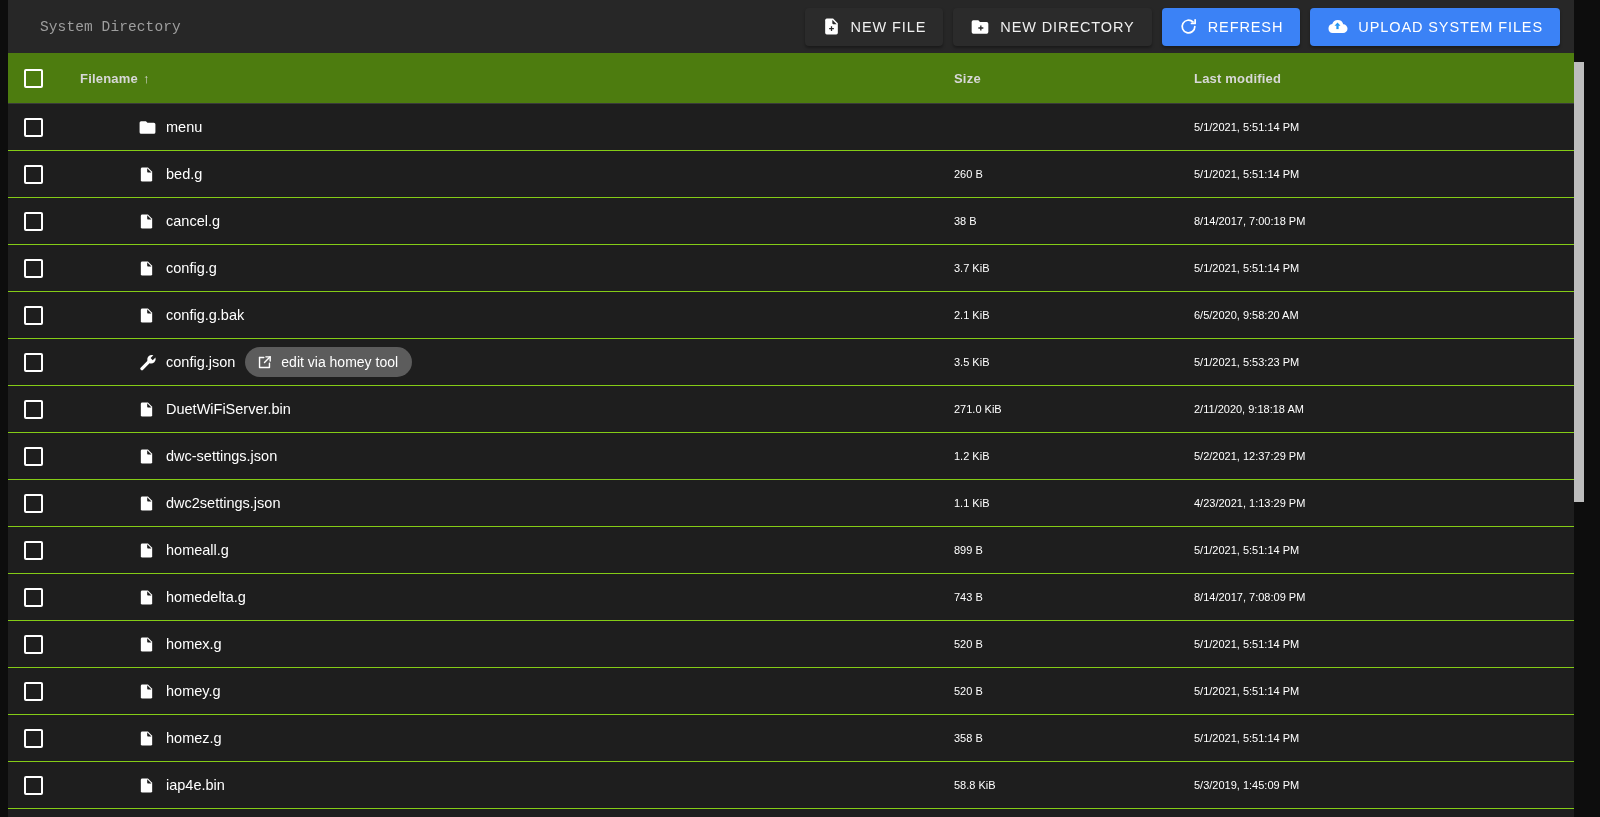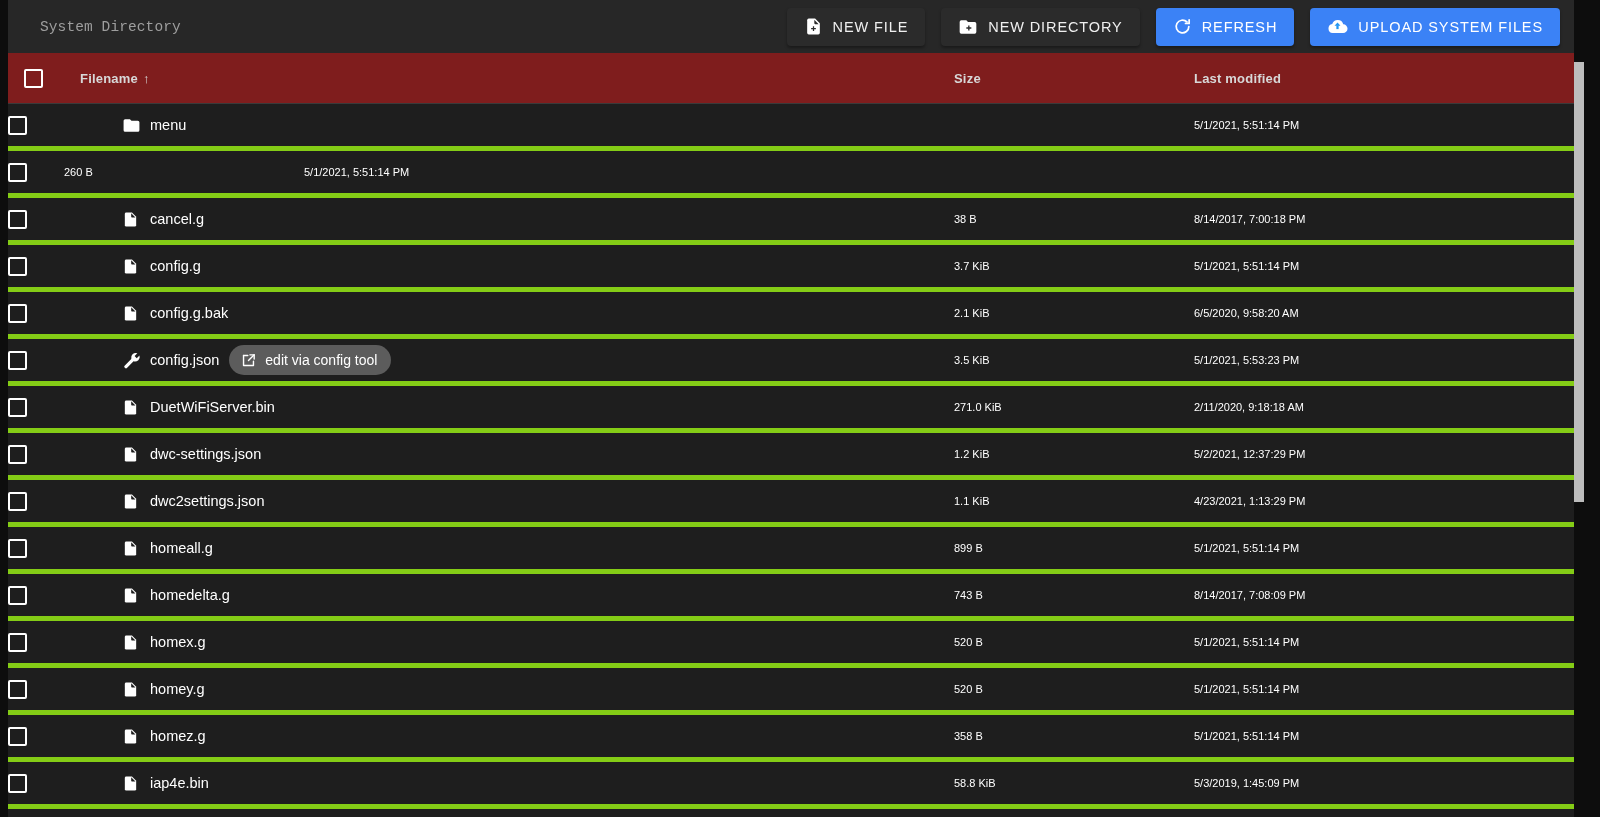--- a/index.html
+++ b/index.html
@@ -44,21 +44,21 @@
     font-size: 14.5px;
     color: #9e9e9e;
     letter-spacing: .1px;
     white-space: nowrap;
     font-family: Liberation Mono, monospace;
   }
   .toolbar-actions {
     margin-left: auto;
     display: flex;
     align-items: center;
-    gap: 16px;
+    gap: 10px;
     justify-content: flex-end;
   }
   .btn {
     height: 38px;
     border: none;
     border-radius: 4px;
     display: inline-flex;
     align-items: center;
     gap: 10px;
     padding: 0 17px;
@@ -82,21 +82,21 @@
   .btn .ico { display: inline-flex; align-items: center; }
   .btn .ico svg { display: block; }
 
   
   .table { width: 100%; }
 
   .thead {
     display: flex;
     align-items: center;
     height: 51px;
-    background: #7f1d1d;
+    background: #4d7c0f;
     border-bottom: 1px solid #3a3a3a;
     padding-left: 16px;
   }
   .th {
     font-size: 13px;
     font-weight: bold;
     color: #d8d8d8;
     letter-spacing: .2px;
     display: flex;
     align-items: center;
@@ -107,22 +107,23 @@
   .col-name  { flex: 1 1 auto; display: flex; align-items: center; min-width: 0; }
   .col-size  { width: 240px; flex: 0 0 240px; }
   .col-date  { width: 390px; flex: 0 0 390px; }
 
   .sort-arrow { font-size: 13px; color: #d8d8d8; line-height: 1; }
 
   .row {
     display: flex;
     align-items: center;
     height: 47px;
-    border-bottom: 5px solid #84cc16;
+    border-bottom: 1px solid #84cc16;
     background: #1e1e1e;
+    padding-left: 16px;
     cursor: pointer;
   }
   .cell {
     font-size: 11px;
     color: #ffffff;
     white-space: nowrap;
     overflow: hidden;
     text-overflow: ellipsis;
   }
   .name-wrap {
@@ -277,20 +278,31 @@
                 <span class="fname">menu</span>
               </div>
             </div>
             <div class="col-size cell"></div>
             <div class="col-date cell">5/1/2021, 5:51:14 PM</div>
           </div>
           <div class="row">
             <div class="col-check">
               <span class="cbox"></span>
             </div>
+            <div class="col-name">
+              <div class="name-wrap">
+                <span class="file-icon">
+                  <svg width="17" height="19" viewBox="0 0 24 24" fill="#fff">
+                    <path d="M14 2H6a2 2 0 0 0-2 2v16a2 2 0 0 0 2 2h12a2 2 0 0 0 2-2V8l-6-6z"></path>
+                    <path d="M13 8V3.2L19 9h-5a1 1 0 0 1-1-1z" fill="#1e1e1e"></path>
+                  </svg>
+                </span>
+                <span class="fname">bed.g</span>
+              </div>
+            </div>
             <div class="col-size cell">260 B</div>
             <div class="col-date cell">5/1/2021, 5:51:14 PM</div>
           </div>
           <div class="row">
             <div class="col-check">
               <span class="cbox"></span>
             </div>
             <div class="col-name">
               <div class="name-wrap">
                 <span class="file-icon">
@@ -355,21 +367,21 @@
                 <span class="fname">config.json</span>
                 <span class="chip">
                   <span>
                     <svg width="17" height="17" viewBox="0 0 24 24" fill="none" stroke="#fff" stroke-width="2" stroke-linecap="round" stroke-linejoin="round">
                       <path d="M5 5h6"></path>
                       <path d="M5 5v14h14v-6"></path>
                       <path d="M14 4h6v6"></path>
                       <path d="M20 4l-8 8"></path>
                     </svg>
                   </span>
-                  <span>edit via config tool</span>
+                  <span>edit via homey tool</span>
                 </span>
               </div>
             </div>
             <div class="col-size cell">3.5 KiB</div>
             <div class="col-date cell">5/1/2021, 5:53:23 PM</div>
           </div>
           <div class="row">
             <div class="col-check">
               <span class="cbox"></span>
             </div>

